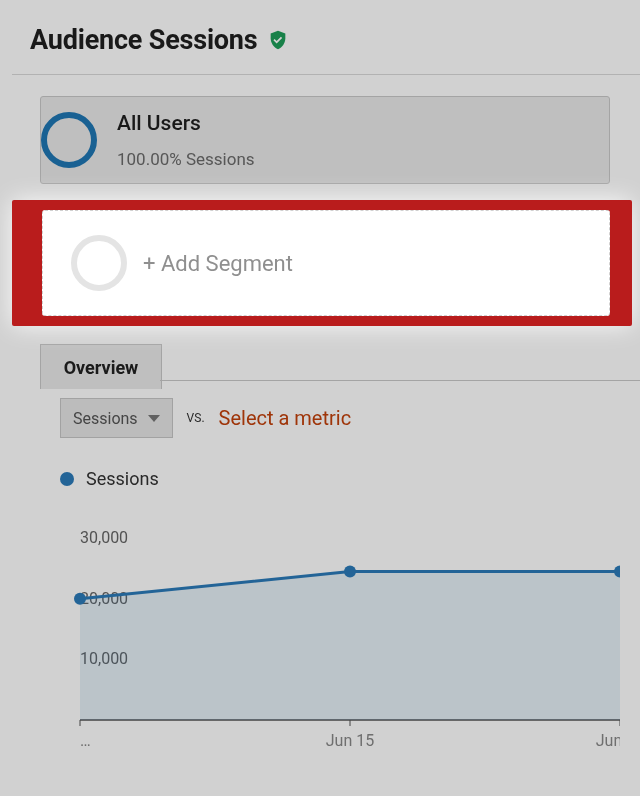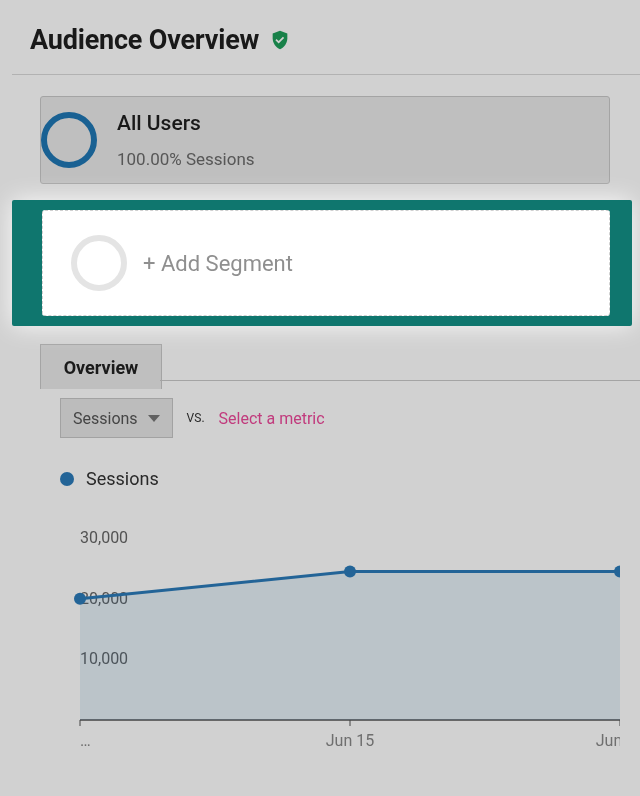--- a/index.html
+++ b/index.html
@@ -11,47 +11,47 @@
   .shield{width:22px;height:22px;margin-left:10px;display:inline-block}
   .hr{position:absolute;left:12px;right:0;top:74px;height:1px;background:#dadada}
 
   .box{position:absolute;border-radius:3px}
   .seg1{left:40px;top:96px;right:30px;height:86px;background:#e9e9e9;border:1px solid #c9c9c9;display:flex;align-items:center;}
   .seg1 .ring{width:44px;height:44px;border:6px solid #1f77b4;border-radius:50%}
   .seg1 .txt{margin-left:20px}
   .seg1 .t1{font-size:21px;font-weight:500;color:#1f1f1f}
   .seg1 .t2{font-size:17px;color:#6b6b6b;margin-top:14px}
 
-  .seg2wrap{position:absolute;left:12px;right:8px;top:200px;height:126px;background:#0f766e;z-index:8;border-radius:2px;box-shadow:0 0 24px rgba(255,255,255,.9)}
+  .seg2wrap{position:absolute;left:12px;right:8px;top:200px;height:126px;background:#b91c1c;z-index:8;border-radius:2px;box-shadow:0 0 24px rgba(255,255,255,.9)}
   .seg2{position:absolute;left:30px;top:10px;right:22px;bottom:10px;border:1px dashed #d0d0d0;border-radius:3px;display:flex;align-items:center;padding-left:28px;background:#fff}
   .seg2 .ring{width:44px;height:44px;border:6px solid #e4e4e4;border-radius:50%}
   .seg2 .t{margin-left:16px;font-size:22px;color:#8f8f8f}
 
   .tab{position:absolute;left:40px;top:344px;width:120px;height:44px;background:#eaeaea;border:1px solid #c8c8c8;border-bottom:none;display:flex;align-items:center;justify-content:center;font-size:18px;font-weight:700;color:#222}
   .tabline{position:absolute;left:40px;right:0;top:380px;height:1px;background:#c8c8c8}
   .tabmask{position:absolute;left:41px;top:379px;width:119px;height:3px;background:#eaeaea}
 
   .sel{position:absolute;left:60px;top:398px;height:40px;display:flex;align-items:center}
   .dd{height:38px;background:#e6e6e6;border:1px solid #c6c6c6;display:flex;align-items:center;padding:0 12px;color:#555;font-size:16px}
   .dd .caret{margin-left:10px;width:0;height:0;border-left:6px solid transparent;border-right:6px solid transparent;border-top:7px solid #777}
   .vs{margin:0 14px;font-size:12px;color:#333}
-  .link{color:#ec4899;font-size:16px}
+  .link{color:#c2410c;font-size:20px}
 
   .legend{position:absolute;left:60px;top:468px;display:flex;align-items:center}
   .dot{width:14px;height:14px;border-radius:50%;background:#2b7bb9;margin-right:12px}
   .legend .lbl{font-size:18px;color:#333}
 
   .chart{position:absolute;left:60px;top:500px;width:560px;height:260px}
 </style>
 </head>
 <body>
 <div class="stage">
 
   <div class="header">
-    <span class="title">Audience Overview</span>
+    <span class="title">Audience Sessions</span>
     <span class="shield">
       <svg viewBox="0 0 24 24" width="22" height="22">
           <path fill="#1e9e5a" d="M12 2l8 3v5c0 5.25-3.4 10.05-8 12-4.6-1.95-8-6.75-8-12V5l8-3z"></path>
           <path fill="#fff" d="M10.5 13.2l-2.2-2.2-1.3 1.3 3.5 3.5 6-6-1.3-1.3z"></path>
         </svg>
     </span>
   </div>
   <div class="hr"></div>
 
   <div class="box seg1">

